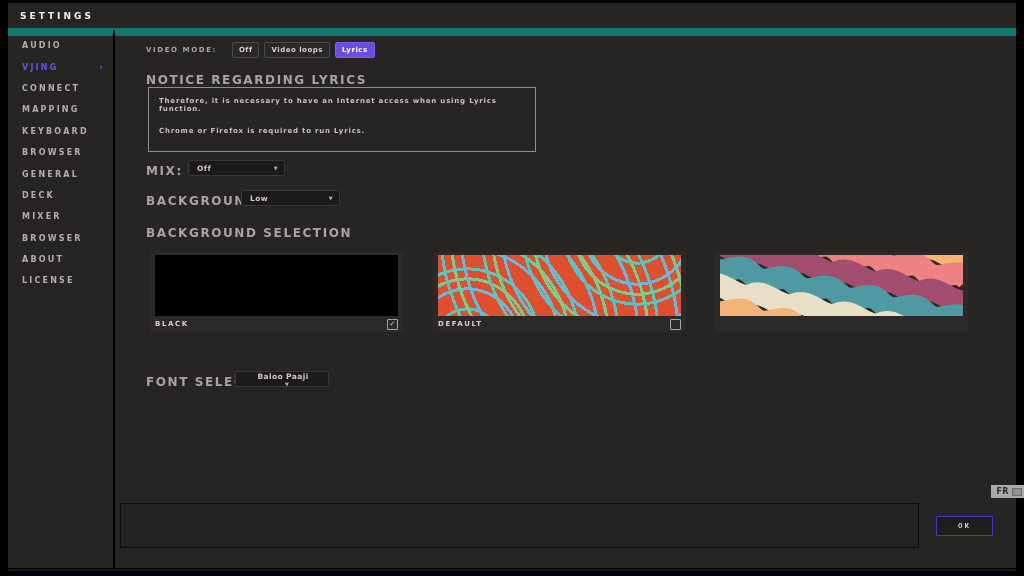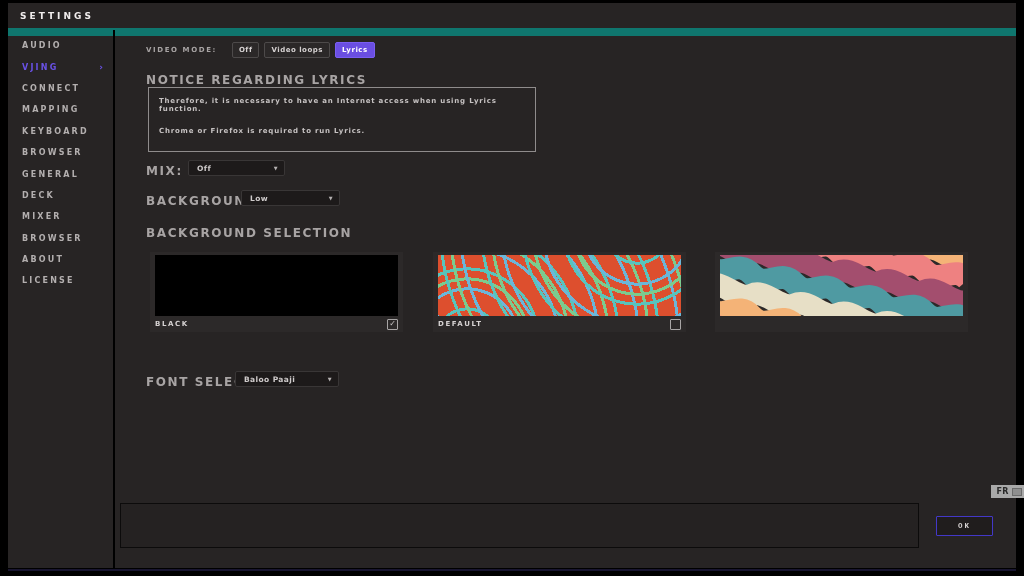--- a/index.html
+++ b/index.html
@@ -31,21 +31,21 @@
   .notice-box { position:absolute; left:33px; top:57px; width:388px; height:65px; box-sizing:border-box;
     border:1px solid #8f8c8c; padding:9px 10px 0 10px; }
   .notice-line { font-size:7px; font-weight:bold; letter-spacing:0.8px; color:#c6c2c2; margin:0 0 14px 0; }
 
   .dd { position:absolute; height:16px; background:#1d1a1a; border:1px solid #393636; border-radius:2px;
     display:flex; align-items:center; justify-content:space-between; padding:0 6px 0 8px; box-sizing:border-box;
     color:#cfcbcb; font-size:7.5px; font-weight:bold; letter-spacing:0.4px; cursor:pointer; }
   .dd .arrow { font-size:5px; color:#b5b1b1; margin-left:8px; }
   .dd-mix  { left:73px;  top:130px; width:97px; }
   .dd-blur { left:126px; top:160px; width:99px; }
-  .dd-font { left:120px; top:341px; width:104px; }
+  .dd-font { left:120px; top:341px; width:94px;flex-direction:column; }
 
   .bg-card { position:absolute; top:222px; width:253px; height:80px; background:#2c2929;
     box-sizing:border-box; padding:3px 5px 0 5px; cursor:pointer; }
   .card-1 { left:35px; } .card-2 { left:318px; } .card-3 { left:600px; }
   .bg-thumb { width:243px; height:61px; overflow:hidden; }
   .thumb-black { background:#000; }
   .thumb-default {
     background:
       repeating-radial-gradient(circle at 82% -40%, rgba(0,0,0,0) 0 11px, #6cb6d8 11px 14px,
         rgba(0,0,0,0) 14px 21px, #7ccb8e 21px 24px, rgba(0,0,0,0) 24px 31px, #58c4bc 31px 34px, rgba(0,0,0,0) 34px 41px),

